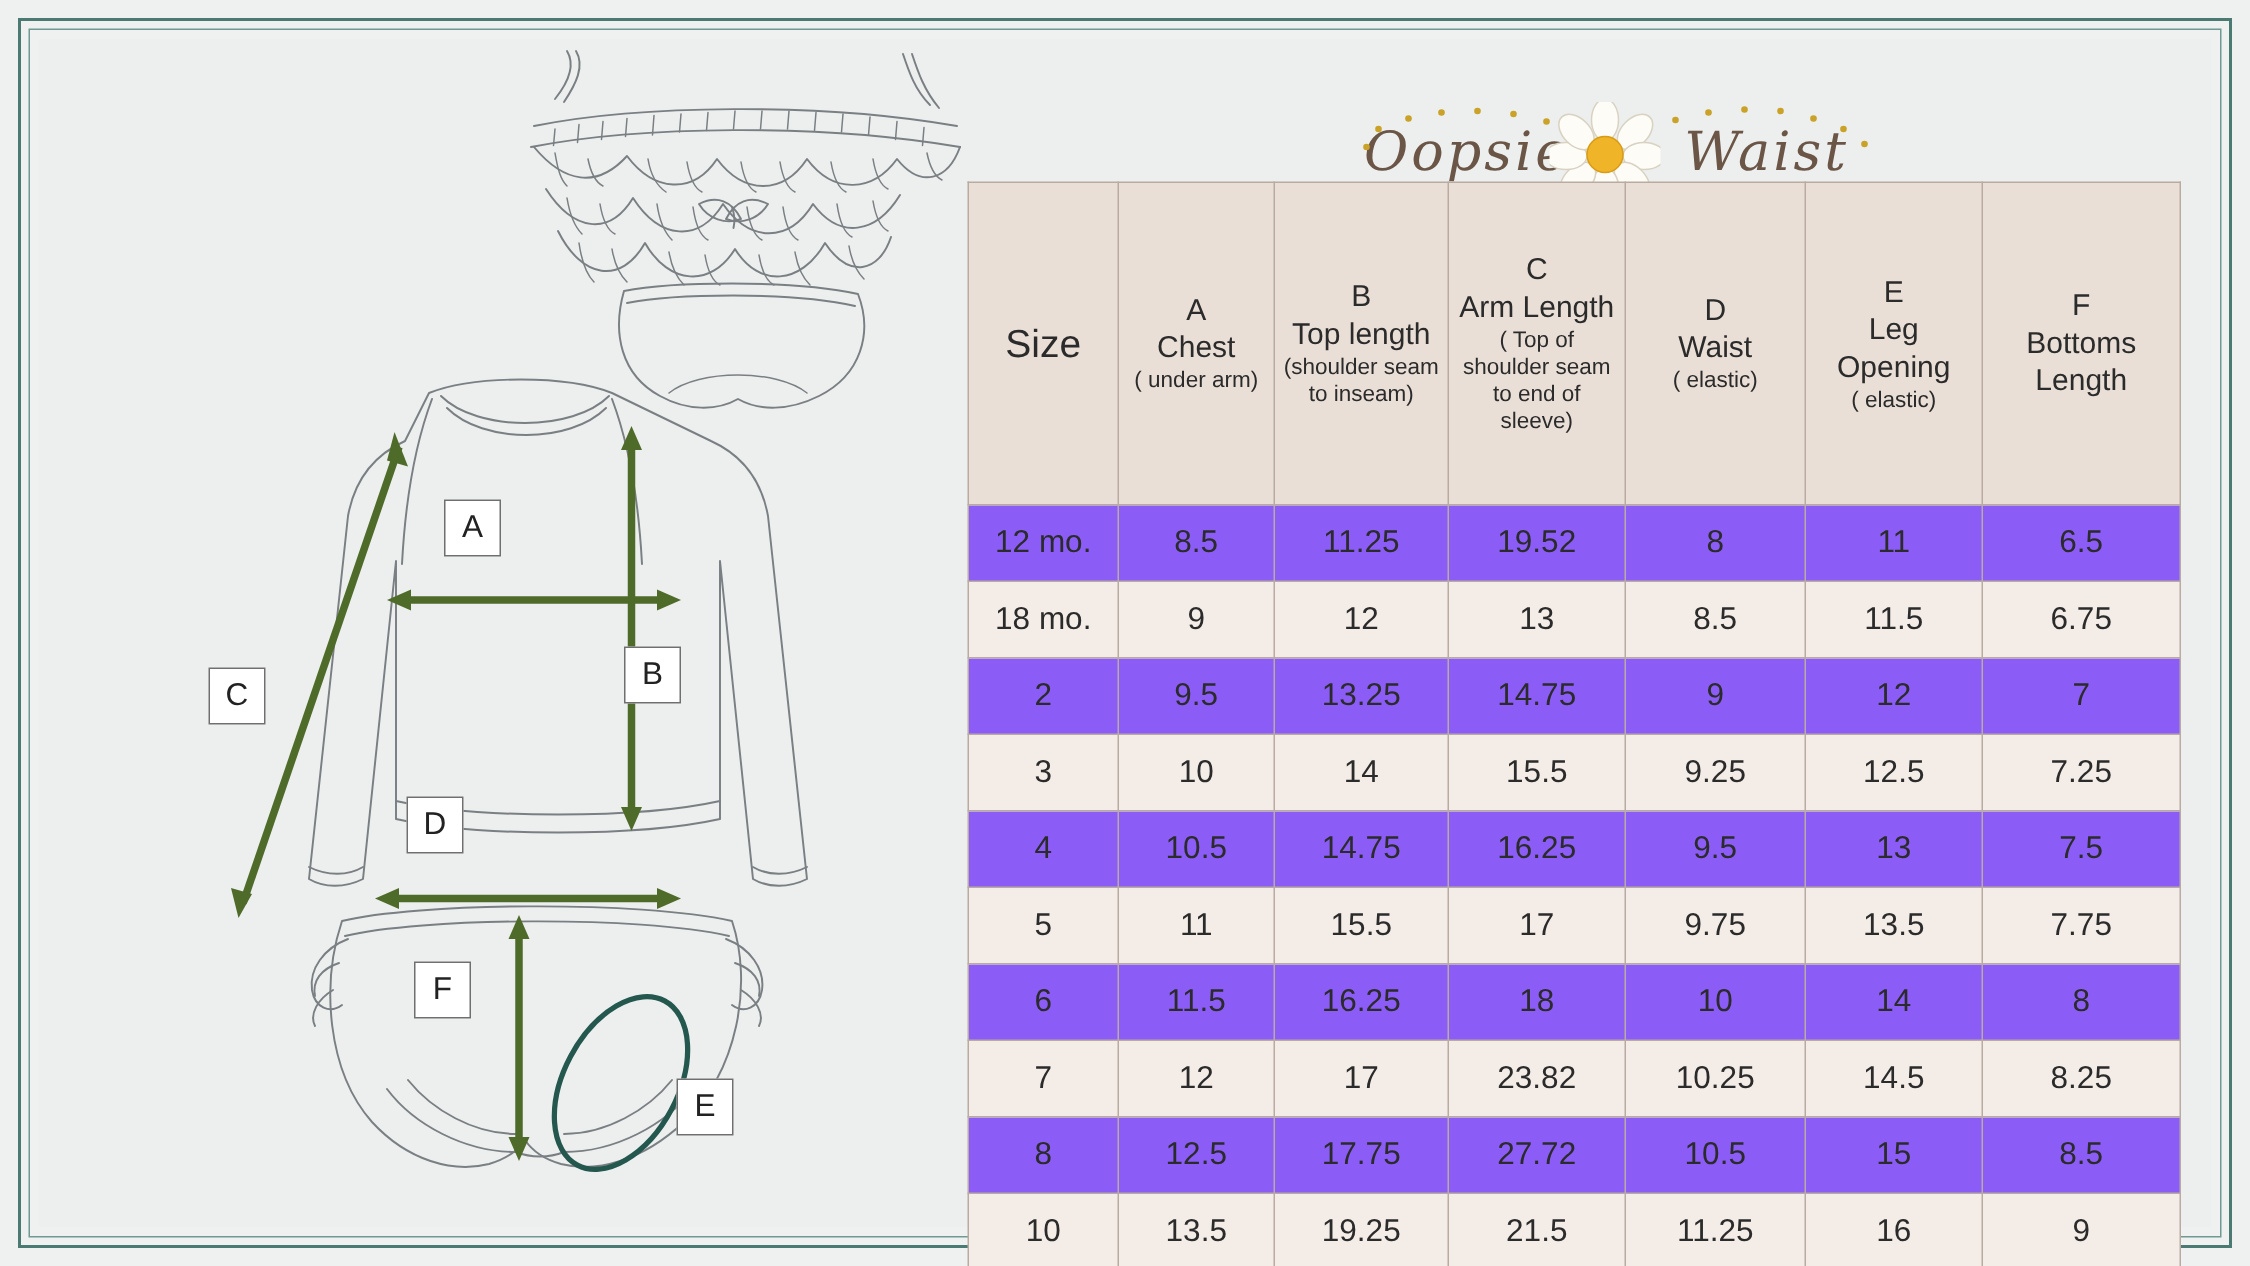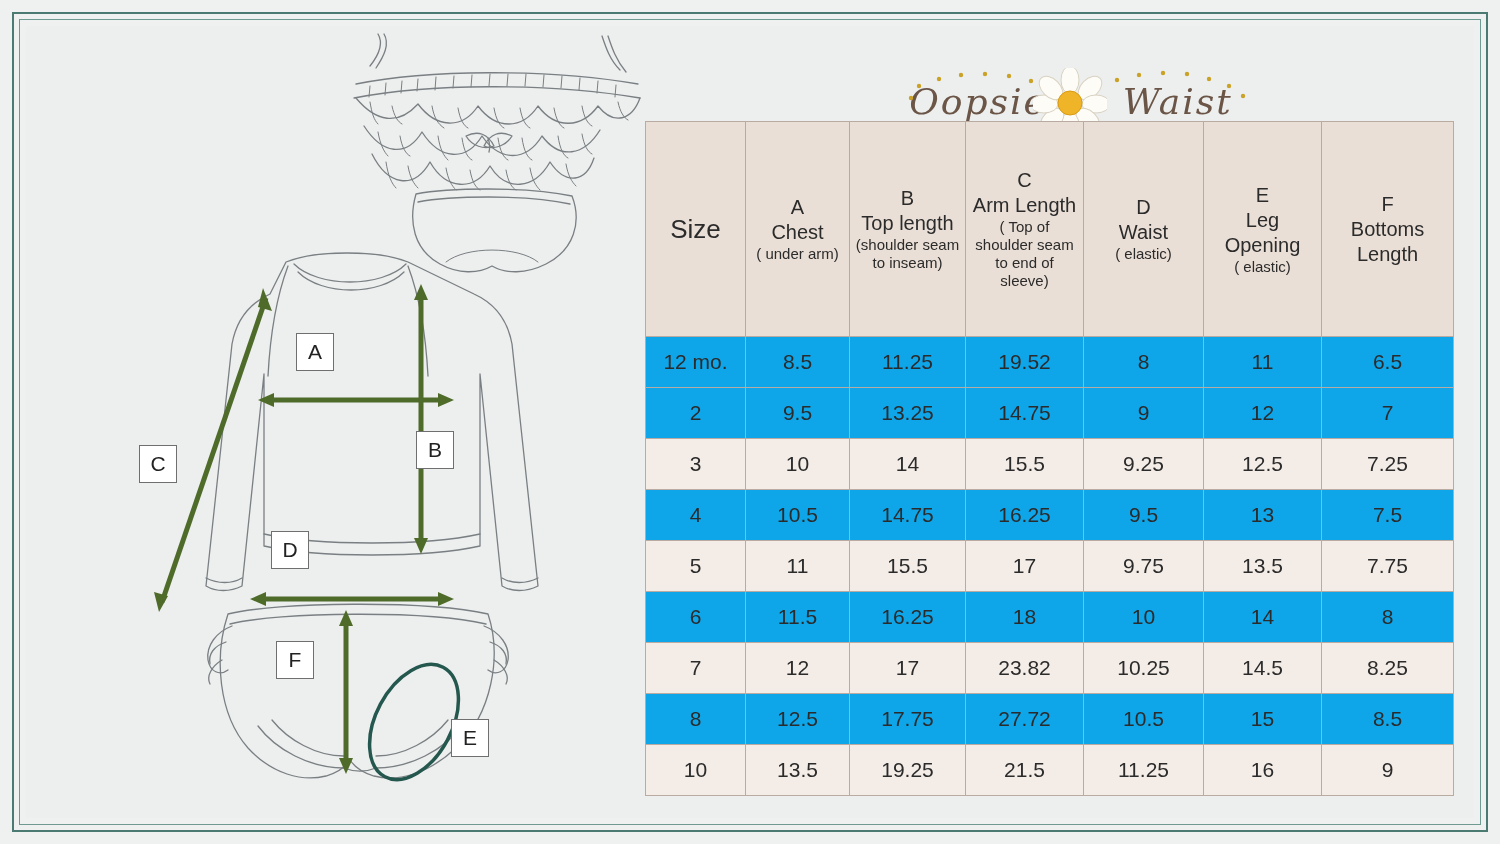--- a/index.html
+++ b/index.html
@@ -134,21 +134,21 @@
     font-size: 15px;
     line-height: 1.2;
   }
   .hd-size {
     font-size: 26px;
   }
   table.size-table tbody td {
     height: 48px;
     font-size: 21px;
   }
-  tr.odd td { background: #0ea5e9; }
+  tr.odd td { background: #8b5cf6; }
   tr.even td { background: #f4ece6; }
   td.size-cell { font-size: 21px; }
 
   .col-size { width: 100px; }
   .col-a { width: 104px; }
   .col-b { width: 116px; }
   .col-c { width: 118px; }
   .col-d { width: 120px; }
   .col-e { width: 118px; }
   .col-f { width: 132px; }
@@ -429,20 +429,29 @@
         <tbody>
           <tr class="odd">
             <td class="size-cell">12 mo.</td>
             <td>8.5</td>
             <td>11.25</td>
             <td>19.52</td>
             <td>8</td>
             <td>11</td>
             <td>6.5</td>
           </tr>
+          <tr class="even">
+            <td class="size-cell">18 mo.</td>
+            <td>9</td>
+            <td>12</td>
+            <td>13</td>
+            <td>8.5</td>
+            <td>11.5</td>
+            <td>6.75</td>
+          </tr>
           <tr class="odd">
             <td class="size-cell">2</td>
             <td>9.5</td>
             <td>13.25</td>
             <td>14.75</td>
             <td>9</td>
             <td>12</td>
             <td>7</td>
           </tr>
           <tr class="even">

